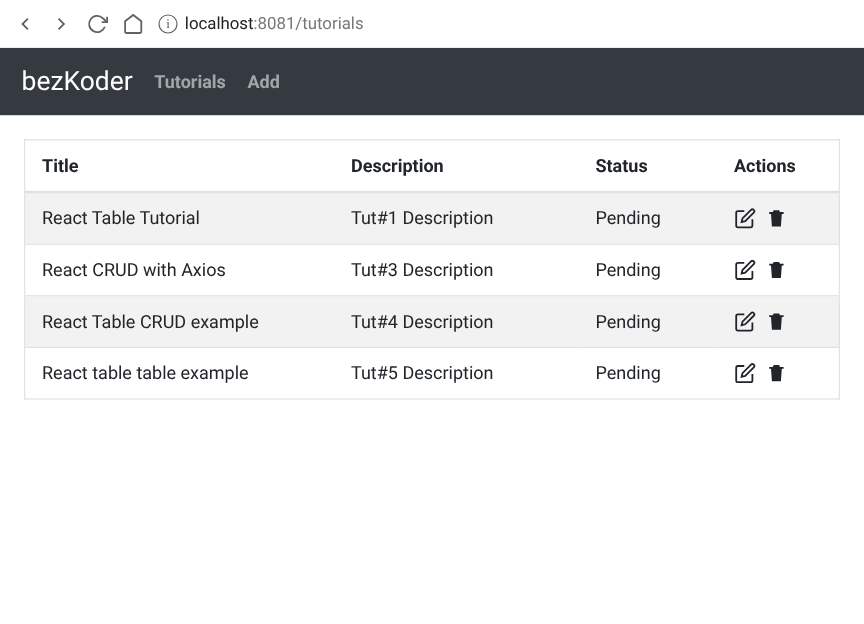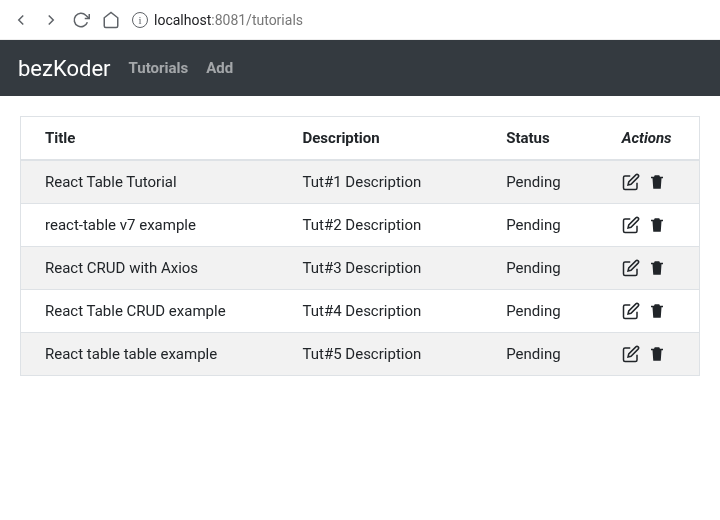--- a/index.html
+++ b/index.html
@@ -101,35 +101,35 @@
       cursor: pointer;
     }
     
     table {
       width: 100%;
       border-collapse: collapse;
       border: 1px solid #dee2e6;
     }
     th, td {
       text-align: left;
-      padding: 12px 24px;
+      padding: 12px 14px;
       border-top: 1px solid #dee2e6;
       font-size: 15px;
     }
     th {
       font-weight: 700;
       border-top: none;
       border-bottom: 2px solid #dee2e6;
     }
     tbody tr:nth-child(odd) { background: #f2f2f2; }
     tbody tr:nth-child(even) { background: #fff; }
     .col-title { width: 38%; }
     .col-desc { width: 30%; }
     .col-status { width: 17%; }
-    .col-actions { width: 15%; font-style: italic; }
+    .col-actions { width: 15%; }
     .action-icons {
       display: flex;
       gap: 8px;
     }
     .action-icon {
       width: 18px;
       height: 18px;
       color: #212529;
       cursor: pointer;
     }
@@ -207,36 +207,20 @@
                   <path d="M11 4H4a2 2 0 0 0-2 2v14a2 2 0 0 0 2 2h14a2 2 0 0 0 2-2v-7"></path>
                   <path d="M18.5 2.5a2.121 2.121 0 0 1 3 3L12 15l-4 1 1-4 9.5-9.5z"></path>
                 </svg></span>
               <span class="action-icon"><svg viewBox="0 0 24 24" fill="currentColor">
                   <path d="M6 7h12l-1 14H7L6 7zm3-4h6l1 2H8l1-2zM4 5h16v2H4z"></path>
                 </svg></span>
             </div>
           </td>
         </tr>
         <tr>
-          <td>react-table v7 example</td>
-          <td>Tut#2 Description</td>
-          <td>Pending</td>
-          <td>
-            <div class="action-icons">
-              <span class="action-icon"><svg viewBox="0 0 24 24" fill="none" stroke="currentColor" stroke-width="2">
-                  <path d="M11 4H4a2 2 0 0 0-2 2v14a2 2 0 0 0 2 2h14a2 2 0 0 0 2-2v-7"></path>
-                  <path d="M18.5 2.5a2.121 2.121 0 0 1 3 3L12 15l-4 1 1-4 9.5-9.5z"></path>
-                </svg></span>
-              <span class="action-icon"><svg viewBox="0 0 24 24" fill="currentColor">
-                  <path d="M6 7h12l-1 14H7L6 7zm3-4h6l1 2H8l1-2zM4 5h16v2H4z"></path>
-                </svg></span>
-            </div>
-          </td>
-        </tr>
-        <tr>
           <td>React CRUD with Axios</td>
           <td>Tut#3 Description</td>
           <td>Pending</td>
           <td>
             <div class="action-icons">
               <span class="action-icon"><svg viewBox="0 0 24 24" fill="none" stroke="currentColor" stroke-width="2">
                   <path d="M11 4H4a2 2 0 0 0-2 2v14a2 2 0 0 0 2 2h14a2 2 0 0 0 2-2v-7"></path>
                   <path d="M18.5 2.5a2.121 2.121 0 0 1 3 3L12 15l-4 1 1-4 9.5-9.5z"></path>
                 </svg></span>
               <span class="action-icon"><svg viewBox="0 0 24 24" fill="currentColor">

